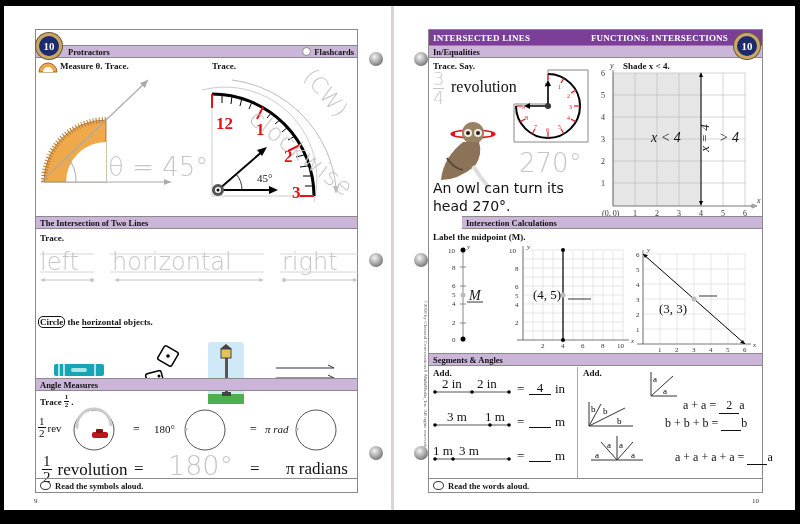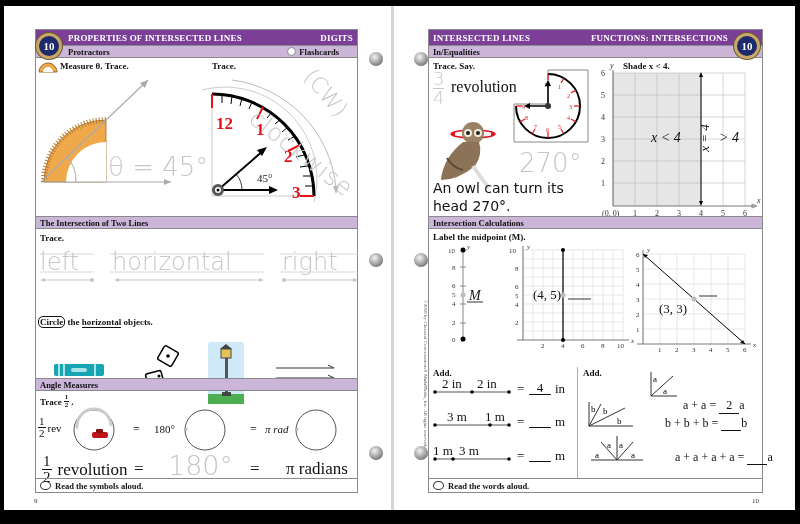--- a/index.html
+++ b/index.html
@@ -32,25 +32,21 @@
 <div class="page page-right"></div>
 
 <div class="hole" style="left:369px;top:52px;"></div>
 <div class="hole" style="left:369px;top:253px;"></div>
 <div class="hole" style="left:369px;top:446px;"></div>
 <div class="hole" style="left:414px;top:52px;"></div>
 <div class="hole" style="left:414px;top:253px;"></div>
 <div class="hole" style="left:414px;top:446px;"></div>
 
 <div class="box" style="left:35px;top:29px;width:323px;height:464px;">
-  <div class="hdr" style="padding-left:32px;padding-right:4px;">
-    <span>PROPERTIES OF INTERSECTED LINES</span>
-    <span>DIGITS</span>
-  </div>
-  <div class="sec" style="top:15px;padding-left:32px;padding-right:18px;">
+  <div class="sec" style="top:15px;padding-left:32px;padding-right:3px;">
     <span>Protractors</span>
     <span style="display:flex;align-items:center;gap:3px;">
       <span style="width:9px;height:9px;border-radius:50%;background:#fff;border:1px solid #888;display:inline-block;"></span>
       <span>Flashcards</span>
     </span>
   </div>
 
   <svg style="left:2px;top:31px;" width="20" height="12">
     <path d="M1 11 A9 9 0 0 1 19 11 Z" fill="#f0a94a" stroke="#9b6a2a" stroke-width="1"></path>
     <path d="M5 11 A5 5 0 0 1 15 11" fill="#fff"></path>
@@ -340,21 +336,21 @@
         <text x="146" y="146">6</text>
       <text x="5" y="146">(0, 0)</text>
       <text x="160" y="133" font-style="italic">x</text>
       <text x="13" y="-2" font-style="italic">y</text>
     </g>
   </svg>
   <div class="abs" style="left:222px;top:100px;font-size:14px;font-style:italic;">x &lt; 4</div>
   <div class="abs" style="left:262px;top:100px;font-size:13px;font-style:italic;transform:rotate(-90deg);transform-origin:center;">x = 4</div>
   <div class="abs" style="left:290px;top:100px;font-size:14px;font-style:italic;">&gt; 4</div>
 
-  <div class="sec" style="top:186px;">
+  <div class="sec" style="top:186px;margin-left:33px;">
     <span>Intersection Calculations</span>
   </div>
   <div class="lbl" style="left:4px;top:202px;">Label the midpoint (M).</div>
 
   <svg style="left:18px;top:214px;" width="60" height="104">
     <line x1="16" y1="4" x2="16" y2="98" stroke="#888" stroke-width="1"></line>
     <g stroke="#888">
         <line x1="13" y1="23" x2="19" y2="23"></line>
         <line x1="13" y1="42" x2="19" y2="42"></line>
         <line x1="13" y1="60" x2="19" y2="60"></line>
@@ -461,20 +457,23 @@
         <text x="59" y="108">3</text>
         <text x="76" y="108">4</text>
         <text x="93" y="108">5</text>
         <text x="110" y="108">6</text>
       <text x="14" y="8" font-style="italic">y</text>
         <text x="120" y="103" font-style="italic">x</text>
     </g>
   </svg>
   <div class="abs" style="left:230px;top:271px;font-size:13px;">(3, 3)</div>
 
+  <div class="sec" style="top:323px;">
+    <span>Segments &amp; Angles</span>
+  </div>
   <div class="abs" style="left:148px;top:337px;width:1px;height:112px;background:#aaa;"></div>
 
   <div class="lbl" style="left:4px;top:338px;">Add.</div>
 
   <svg style="left:4px;top:354px;" width="80" height="12">
     <line x1="2" y1="8" x2="76" y2="8" stroke="#555"></line>
       <circle cx="2" cy="8" r="1.8" fill="#000"></circle>
       <circle cx="39" cy="8" r="1.8" fill="#000"></circle>
       <circle cx="76" cy="8" r="1.8" fill="#000"></circle>
   </svg>

